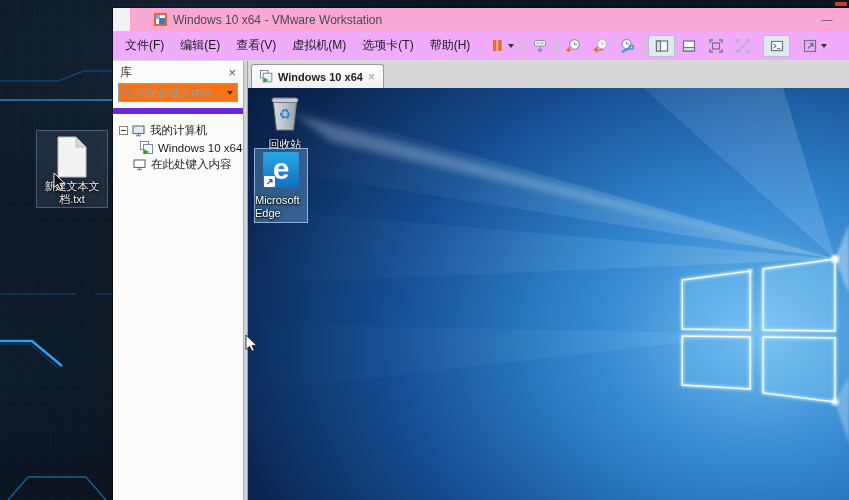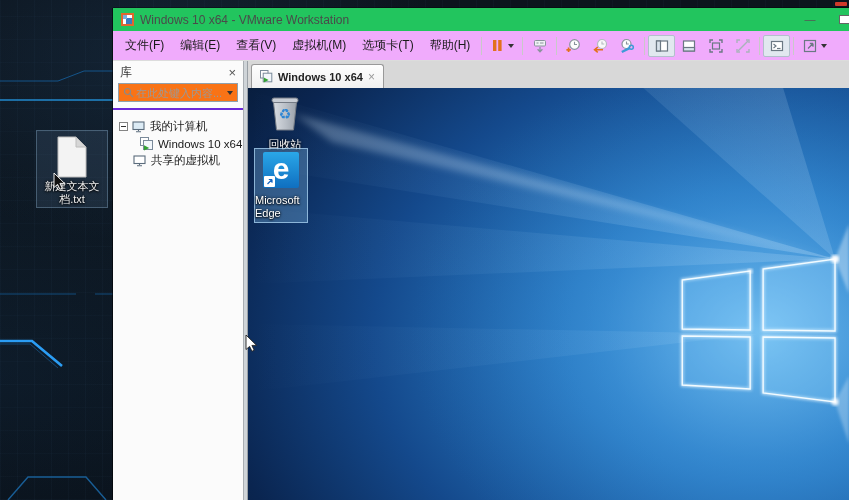--- a/index.html
+++ b/index.html
@@ -21,22 +21,22 @@
     background:rgba(80,110,140,.22);border:1px solid rgba(150,185,215,.35);
     display:flex;flex-direction:column;align-items:center;padding-top:4px;z-index:2;}
   .host-file-label{width:66px;margin-top:2px;font-size:11px;line-height:1.25;color:#f0f0f0;
     text-align:center;word-break:break-all;text-shadow:0 1px 2px #000,0 0 3px #000;}
   .cursor-svg{position:absolute;z-index:60;}
   #red-mark{position:absolute;left:835px;top:2px;width:12px;height:4px;background:#cf3a2a;border-radius:1px;z-index:3;}
 
   
   #vmwin{position:absolute;left:113px;top:8px;width:736px;height:492px;background:#f2f2f2;
     box-shadow:-1px 0 0 rgba(0,0,0,.55), 0 -1px 0 rgba(0,0,0,.35);z-index:5;}
-  #titlebar{position:relative;height:23px;background:#22c55e;display:flex;align-items:center;
-    padding:0 8px;overflow:hidden;}
+  #titlebar{position:relative;height:23px;background:#f9a8d4;display:flex;align-items:center;
+    padding:0 24px;overflow:hidden;margin-left:17px;}
   #titlebar .title{font-size:12px;color:#4a4a4a;margin-left:6px;white-space:nowrap;}
   .vmlogo{width:13px;height:13px;position:relative;background:#fff;border:2px solid #e1662d;flex:0 0 13px;}
   .vmlogo i{position:absolute;right:0;bottom:0;width:6px;height:6px;background:#3a7bbf;}
   .vmlogo b{position:absolute;left:0;top:0;width:4px;height:4px;background:#79aede;}
   .win-btn{position:absolute;top:0;height:22px;display:flex;align-items:center;justify-content:center;color:#555;}
   #btn-min{left:684px;width:26px;font-size:11px;}
   #btn-max{left:718px;width:26px;}
   #btn-max i{display:block;width:11px;height:9px;border:1px solid #666;background:#fff;}
 
   #menubar{height:30px;background:#f0abfc;display:flex;align-items:center;padding-left:4px;
@@ -51,21 +51,21 @@
   
   #content{position:absolute;left:0;top:53px;right:0;bottom:0;display:flex;}
   #library{width:130px;background:#fbfbfb;display:flex;flex-direction:column;flex:0 0 130px;}
   .lib-header{height:22px;display:flex;align-items:center;justify-content:space-between;padding:0 7px;}
   .lib-title{font-size:12px;color:#333;}
   .lib-close{font-size:13px;color:#555;line-height:1;}
   .lib-search{margin:0 5px 6px 5px;height:19px;border:1px solid #8fa0ad;background:#f97316;
     display:flex;align-items:center;padding:0 4px;}
   .lib-search input{border:none;outline:none;flex:1;min-width:0;font-size:11px;color:#444;background:transparent;padding:0 2px;}
   .lib-search input::placeholder{color:#999;}
-  .lib-tree{border-top:2px solid #6d28d9;padding-top:8px;font-size:11.5px;color:#1a1a1a;overflow:hidden;}
+  .lib-tree{border-top:6px solid #6d28d9;padding-top:8px;font-size:11.5px;color:#1a1a1a;overflow:hidden;}
   .tree-row{display:flex;align-items:center;height:17px;white-space:nowrap;overflow:hidden;}
   .tree-row .txt{margin-left:4px;}
   .expander{width:9px;height:9px;border:1px solid #848484;background:#fff;position:relative;flex:0 0 9px;margin-right:4px;}
   .expander i{position:absolute;left:1px;top:3px;width:5px;height:1px;background:#333;}
 
   #splitter{width:5px;background:#cfd4d8;border-left:1px solid #a9aeb3;border-right:1px solid #9aa0a6;flex:0 0 5px;}
 
   #vm-area{flex:1;display:flex;flex-direction:column;min-width:0;}
   #tabbar{height:27px;background:#d8d8d8;display:flex;align-items:flex-end;padding-left:3px;}
   .tab{height:24px;background:linear-gradient(#fefefe,#f1f1f1);border:1px solid #999;border-bottom:none;
@@ -265,21 +265,21 @@
               <rect x="3.5" y="3.5" width="9" height="9" fill="#f2f7fb" stroke="#7a8a9a"></rect>
               <path d="M4,8.2 L4,13.6 L9.2,10.9 Z" fill="#33a233"></path>
             </svg>
             <span class="txt">Windows 10 x64</span>
           </div>
           <div class="tree-row" style="padding-left:20px;">
             <svg width="14" height="12">
               <rect x="1" y="1" width="11" height="7.5" fill="#fff" stroke="#5b6c7c" stroke-width="1.1"></rect>
               <path d="M6.5,8.5 v1.5 M4,10.8 h5" stroke="#5b6c7c" stroke-width="1.1"></path>
             </svg>
-            <span class="txt">共享的虚拟机</span>
+            <span class="txt">在此处键入内容</span>
           </div>
         </div>
       </div>
 
       <div id="splitter"></div>
 
       <div id="vm-area">
         <div id="tabbar">
           <div class="tab">
             <svg width="13" height="13">

